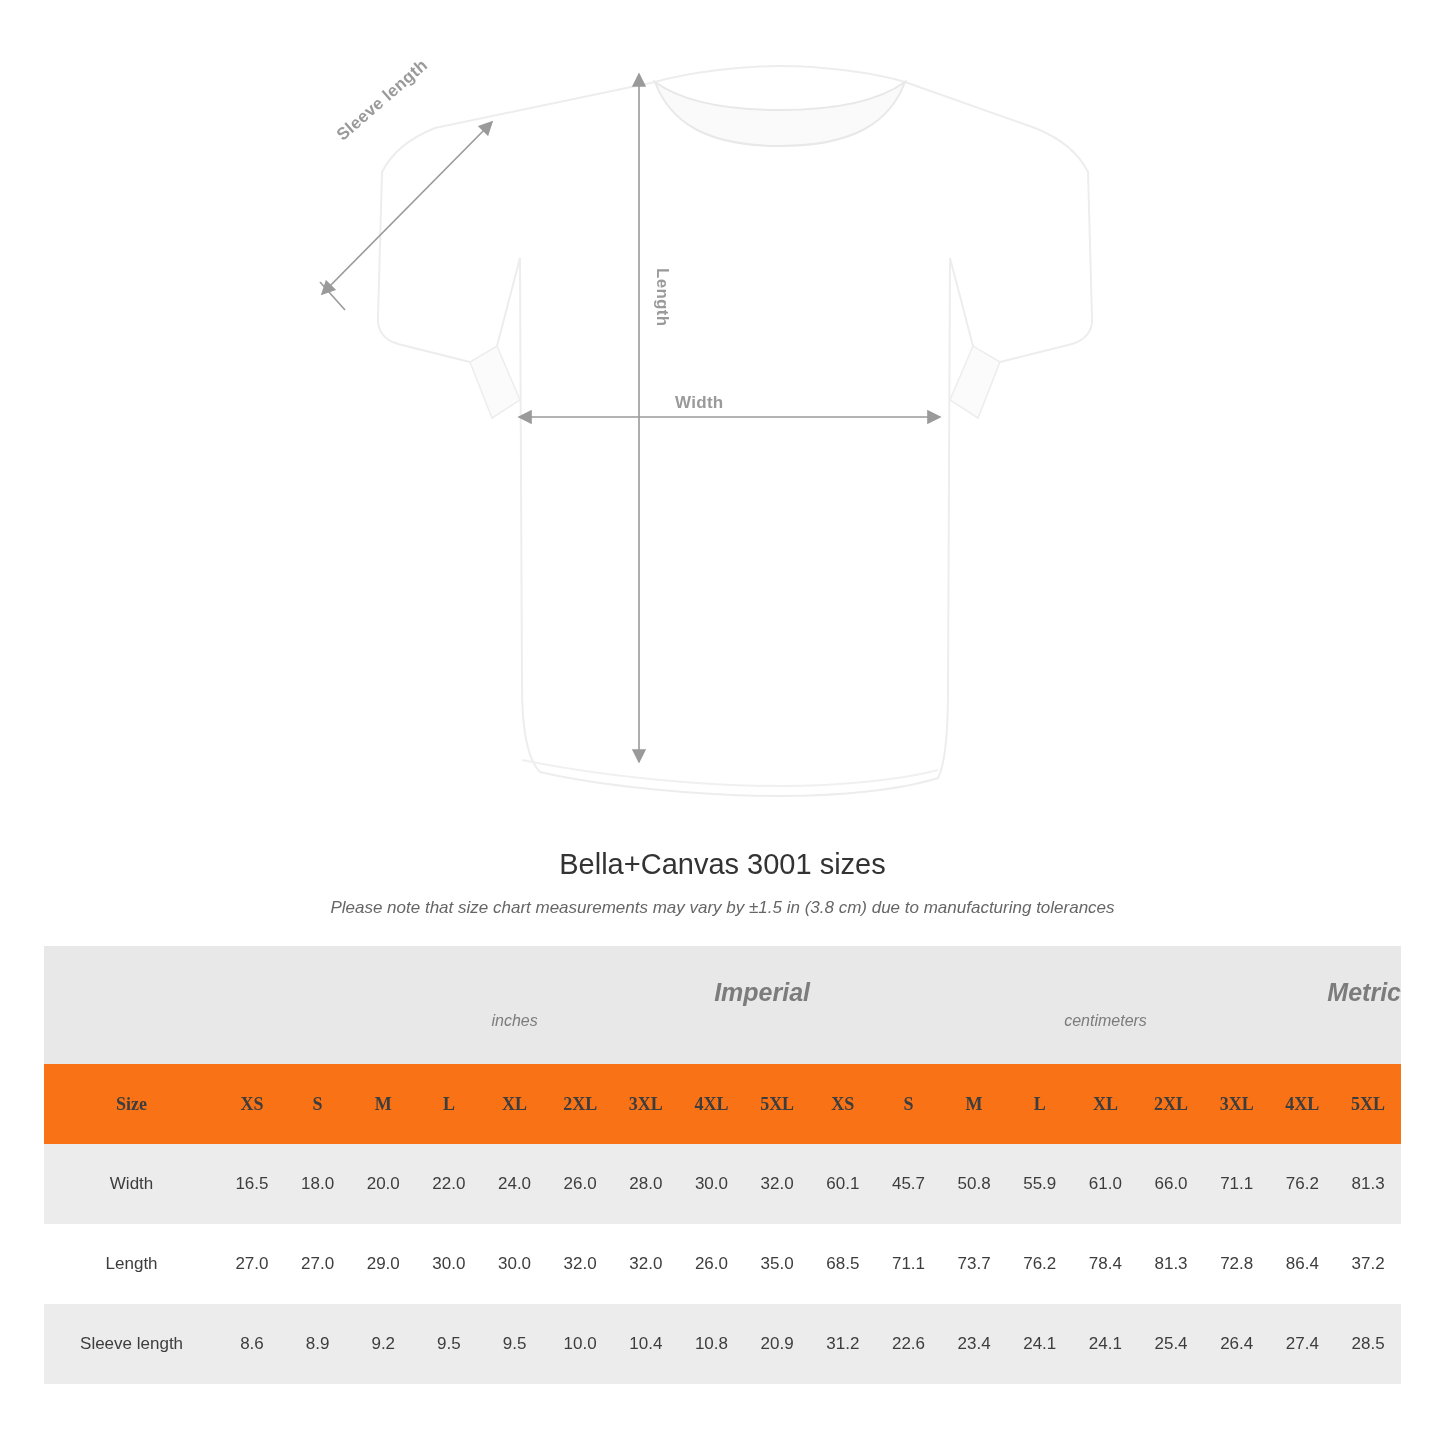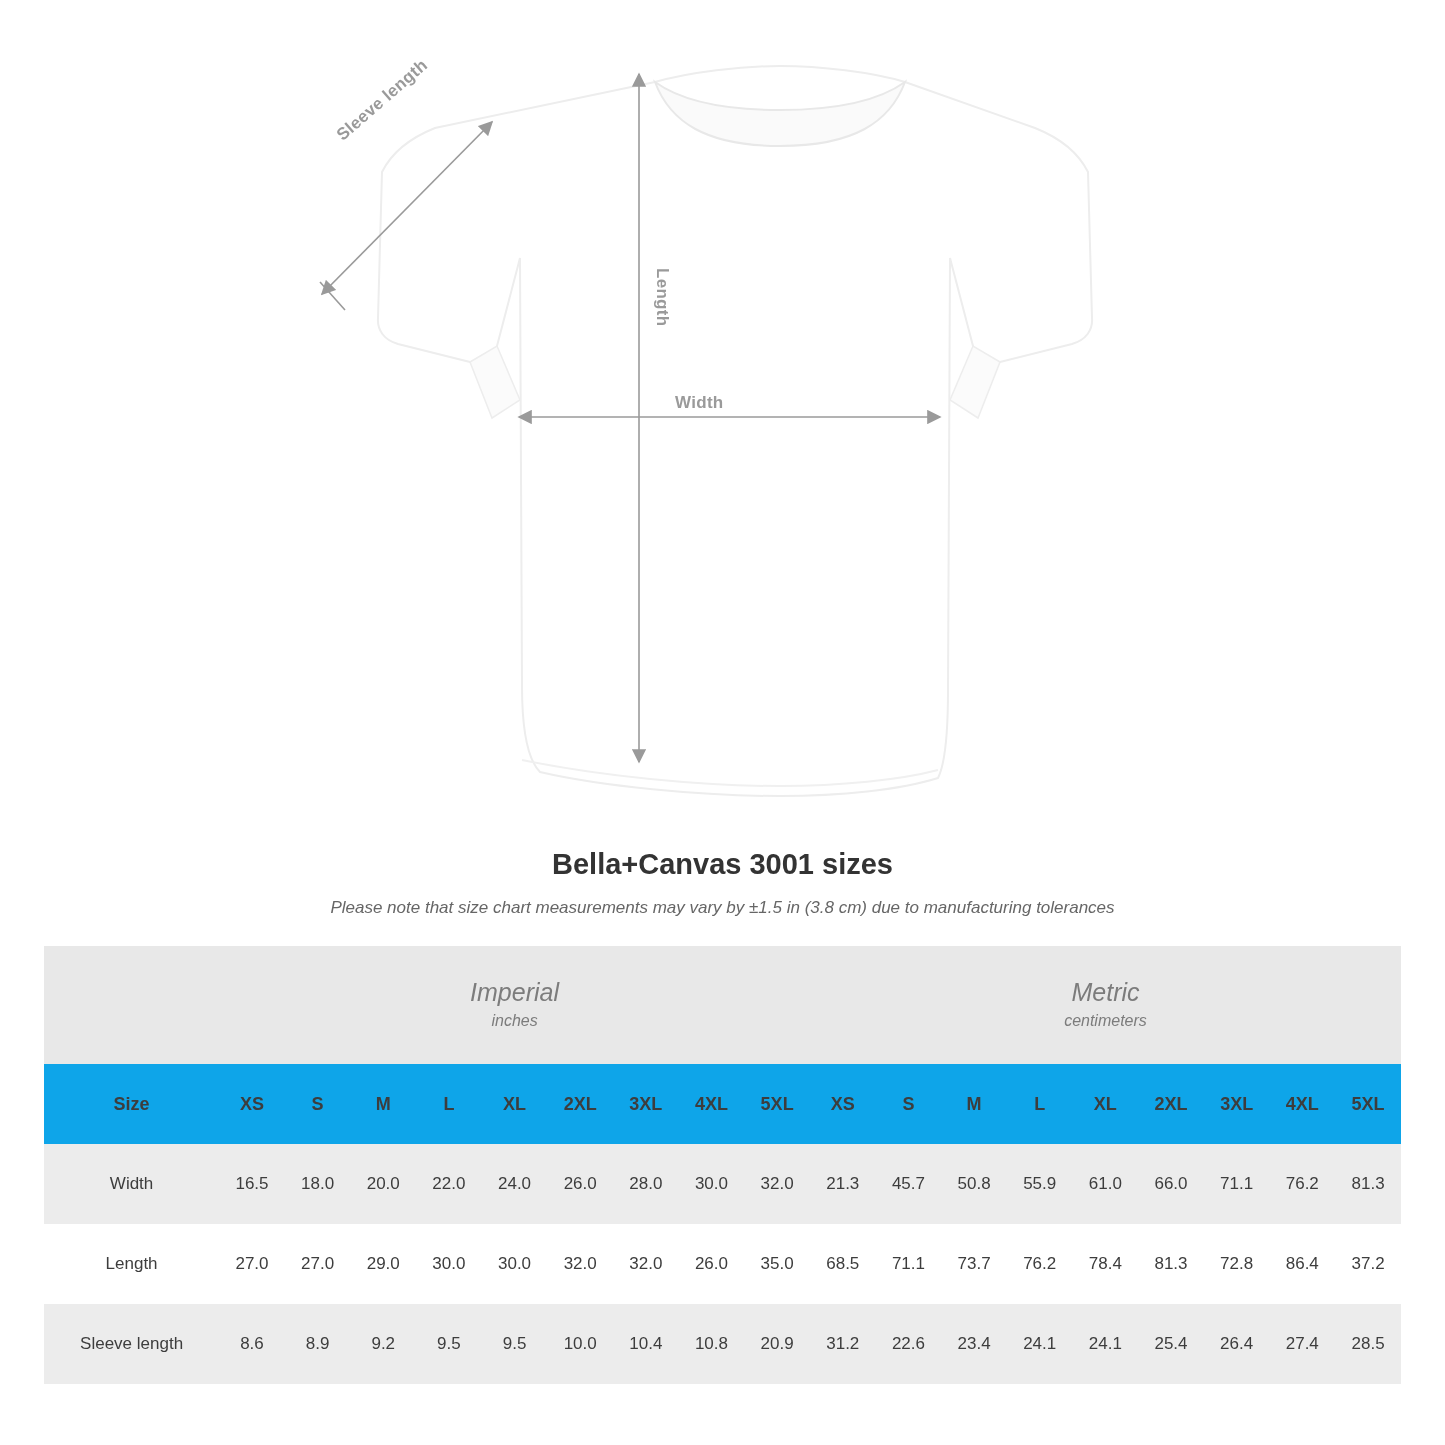--- a/index.html
+++ b/index.html
@@ -54,21 +54,21 @@
     top: 393px;
   }
 
   
   .title-block {
     text-align: center;
     margin-top: 28px;
   }
   .chart-title {
     font-size: 29px;
-    font-weight: bold;
+    font-weight: normal;
     color: #333333;
     margin: 0 0 14px 0;
   }
   .chart-note {
     font-size: 17px;
     font-style: italic;
     color: #666666;
     margin: 17px;
   }
 
@@ -90,36 +90,38 @@
     padding: 0;
     height: 80px;
     border: none;
   }
   .unit-head {
     background: #e8e8e8;
     height: 118px !important;
   }
   .unit-title {
     font-size: 25px;
-    font-weight: normal;
+    font-weight: bold;
     font-style: italic;
     color: #7c7c7c;
     line-height: 1.25;
+    text-align: right;
   }
   .unit-sub {
     font-size: 16px;
     font-style: italic;
     color: #7c7c7c;
     line-height: 1.5;
   }
   tr.row-head td {
-    background: #0ea5e9;
+    background: #f97316;
     font-weight: bold;
     font-size: 18px;
     color: #3d3d3d;
+    font-family: Liberation Serif, serif;
   }
   tr.row-alt td {
     background: #ececec;
   }
   tr.row-plain td {
     background: #ffffff;
   }
   td.rowlabel {
     font-weight: bold;
     font-size: 18px;
@@ -255,21 +257,21 @@
             <td class="rowlabel">Width</td>
             <td>16.5</td>
             <td>18.0</td>
             <td>20.0</td>
             <td>22.0</td>
             <td>24.0</td>
             <td>26.0</td>
             <td>28.0</td>
             <td>30.0</td>
             <td>32.0</td>
-            <td>21.3</td>
+            <td>60.1</td>
             <td>45.7</td>
             <td>50.8</td>
             <td>55.9</td>
             <td>61.0</td>
             <td>66.0</td>
             <td>71.1</td>
             <td>76.2</td>
             <td>81.3</td>
           </tr>
           <tr class="row-plain">

